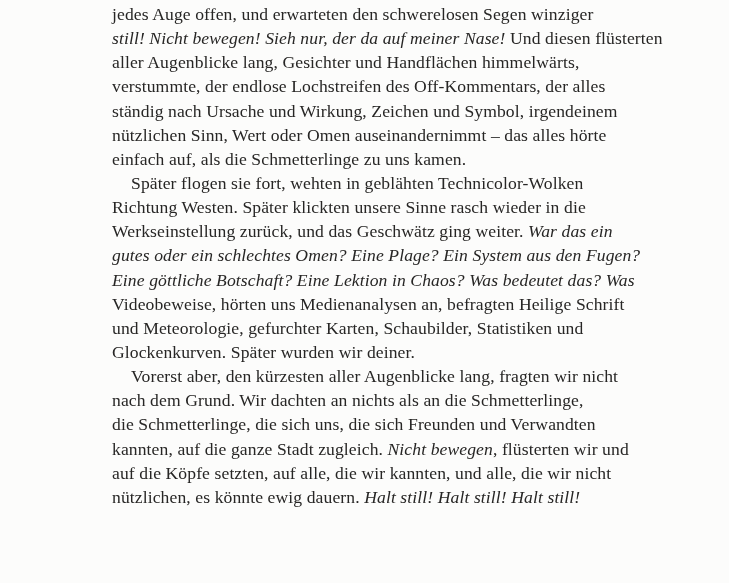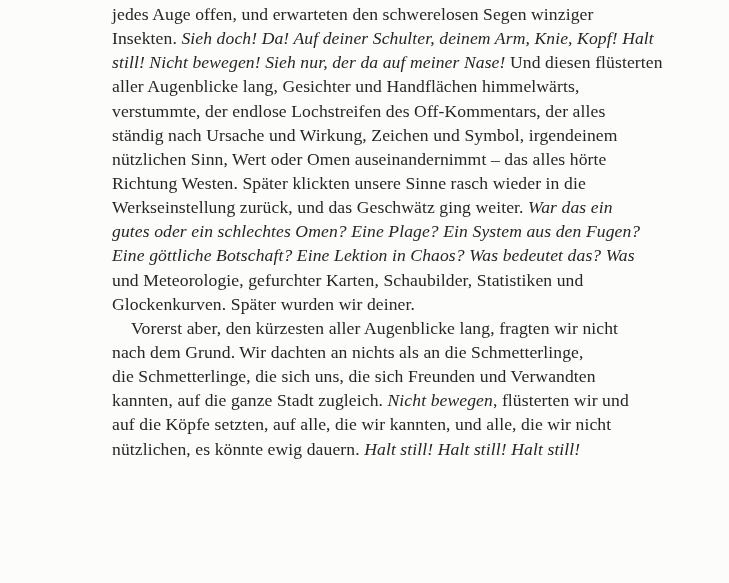--- a/index.html
+++ b/index.html
@@ -38,30 +38,32 @@
   .seg-roman {
     font-style: normal;
   }
 </style>
 </head>
 <body>
 
 <div class="book-page">
   <div class="text-block">
       <div class="text-line"><span class="seg-roman">jedes Auge offen, und erwarteten den schwerelosen Segen winziger</span></div>
-      <div class="text-line"><span class="seg-roman">Insekten. </span><span class="seg-italic">Sieh doch! Da! Auf deiner Schulter, deinem Arm, Knie, Kopf! Halt</span></div>
       <div class="text-line"><span class="seg-italic">still! Nicht bewegen! Sieh nur, der da auf meiner Nase!</span><span class="seg-roman"> Und diesen flüsterten</span></div>
       <div class="text-line"><span class="seg-roman">aller Augenblicke lang, Gesichter und Handflächen himmelwärts,</span></div>
       <div class="text-line"><span class="seg-roman">verstummte, der endlose Lochstreifen des Off-Kommentars, der alles</span></div>
       <div class="text-line"><span class="seg-roman">ständig nach Ursache und Wirkung, Zeichen und Symbol, irgendeinem</span></div>
       <div class="text-line"><span class="seg-roman">nützlichen Sinn, Wert oder Omen auseinandernimmt – das alles hörte</span></div>
+      <div class="text-line"><span class="seg-roman">einfach auf, als die Schmetterlinge zu uns kamen.</span></div>
+      <div class="text-line indent"><span class="seg-roman">Später flogen sie fort, wehten in geblähten Technicolor-Wolken</span></div>
       <div class="text-line"><span class="seg-roman">Richtung Westen. Später klickten unsere Sinne rasch wieder in die</span></div>
       <div class="text-line"><span class="seg-roman">Werkseinstellung zurück, und das Geschwätz ging weiter. </span><span class="seg-italic">War das ein</span></div>
       <div class="text-line"><span class="seg-italic">gutes oder ein schlechtes Omen? Eine Plage? Ein System aus den Fugen?</span></div>
       <div class="text-line"><span class="seg-italic">Eine göttliche Botschaft? Eine Lektion in Chaos? Was bedeutet das? Was</span></div>
+      <div class="text-line"><span class="seg-roman">Videobeweise, hörten uns Medienanalysen an, befragten Heilige Schrift</span></div>
       <div class="text-line"><span class="seg-roman">und Meteorologie, gefurchter Karten, Schaubilder, Statistiken und</span></div>
       <div class="text-line"><span class="seg-roman">Glockenkurven. Später wurden wir deiner.</span></div>
       <div class="text-line indent"><span class="seg-roman">Vorerst aber, den kürzesten aller Augenblicke lang, fragten wir nicht</span></div>
       <div class="text-line"><span class="seg-roman">nach dem Grund. Wir dachten an nichts als an die Schmetterlinge,</span></div>
       <div class="text-line"><span class="seg-roman">die Schmetterlinge, die sich uns, die sich Freunden und Verwandten</span></div>
       <div class="text-line"><span class="seg-roman">kannten, auf die ganze Stadt zugleich. </span><span class="seg-italic">Nicht bewegen</span><span class="seg-roman">, flüsterten wir und</span></div>
       <div class="text-line"><span class="seg-roman">auf die Köpfe setzten, auf alle, die wir kannten, und alle, die wir nicht</span></div>
       <div class="text-line"><span class="seg-roman">nützlichen, es könnte ewig dauern. </span><span class="seg-italic">Halt still! Halt still! Halt still!</span></div>
     </div>
 </div>

